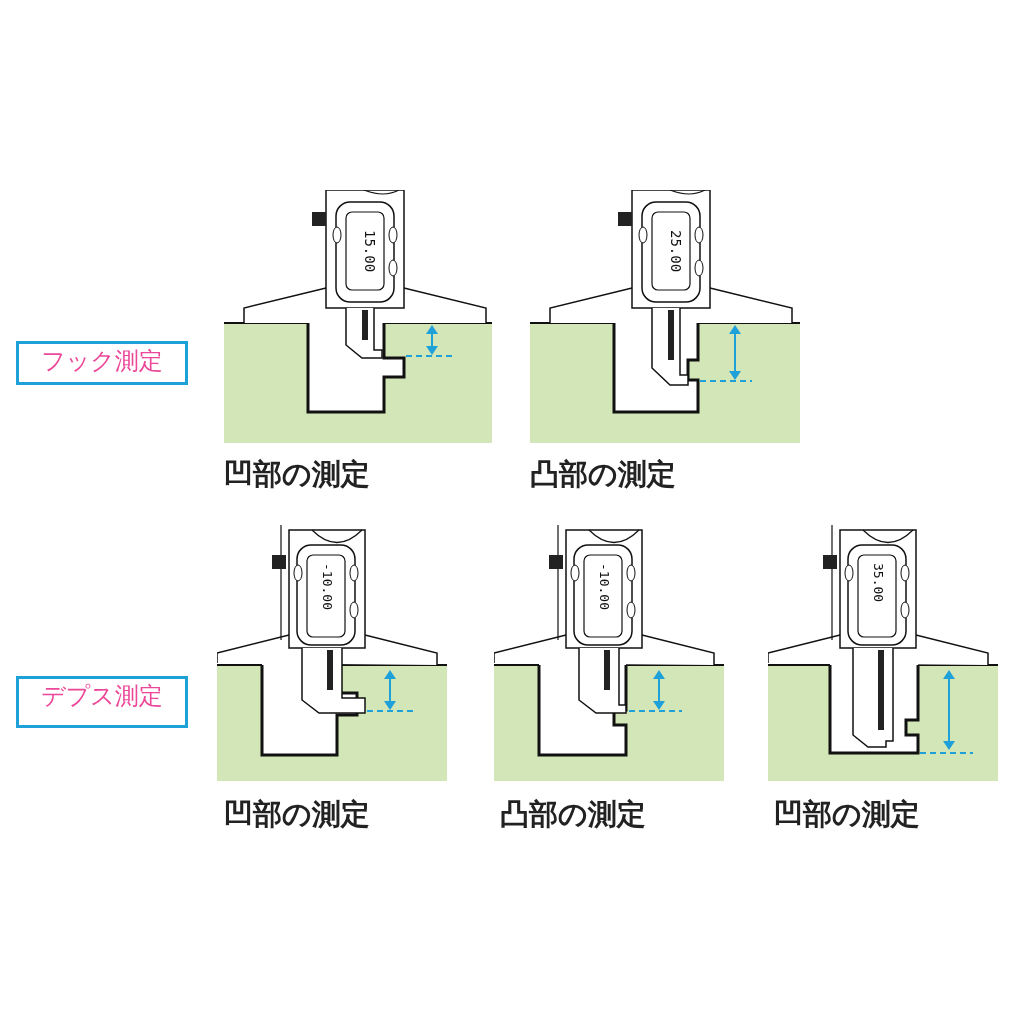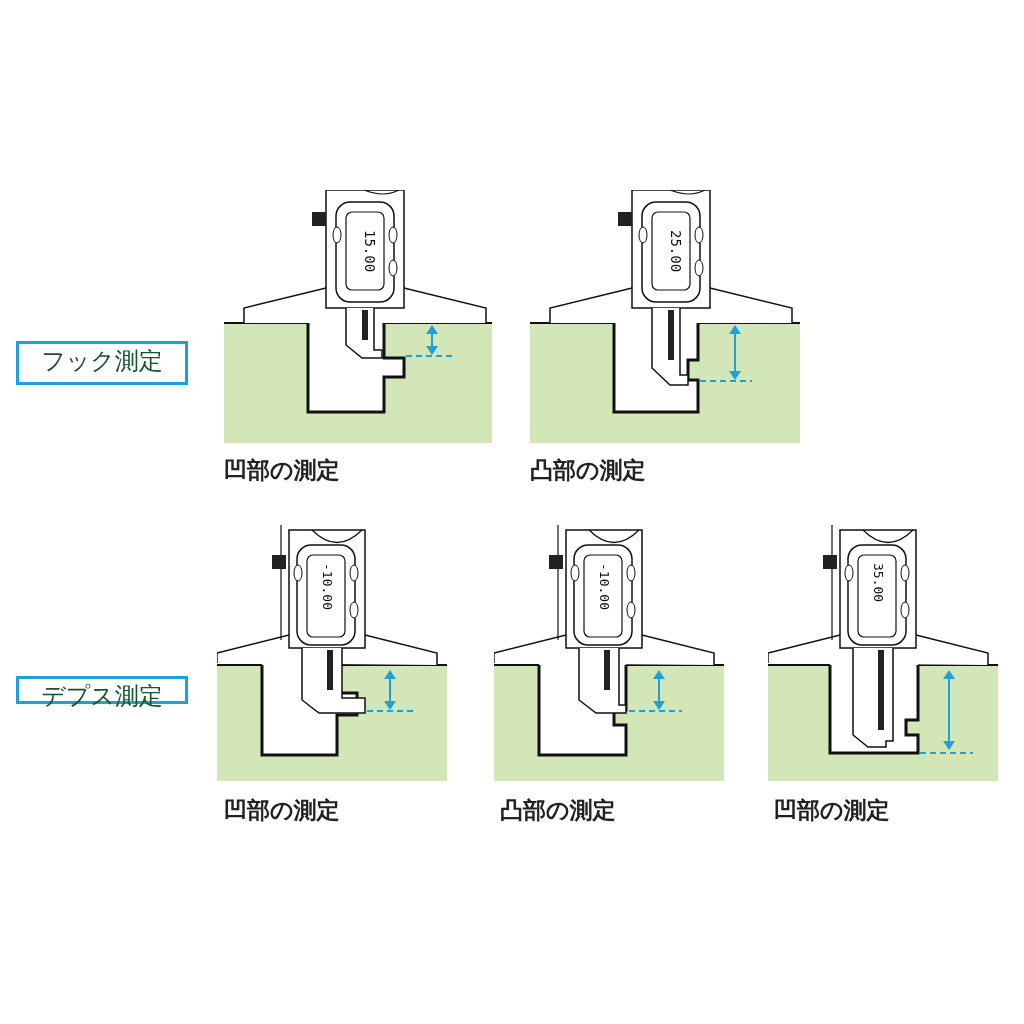--- a/index.html
+++ b/index.html
@@ -1,29 +1,29 @@
 <!DOCTYPE html>
 <html><head>
 <meta charset="utf-8">
 <style>
   html, body { margin:0; padding:0; background:#ffffff; }
   body { width:1024px; height:1024px; position:relative; overflow:hidden;
          font-family:"DejaVu Sans", "Liberation Sans", sans-serif; }
-  .section-label { position:absolute; border:3px solid #1ea0d8; color:#14532d;
+  .section-label { position:absolute; border:3px solid #1ea0d8; color:#ec4899;
          font-size:24px; line-height:34px; padding:0 14px; background:#fff;
          box-sizing:border-box; text-align:center; white-space:nowrap; }
-  .caption { position:absolute; font-size:23px; color:#222; font-weight:bold; white-space:nowrap; }
+  .caption { position:absolute; font-size:29px; color:#222; font-weight:bold; white-space:nowrap; }
   .panel { position:absolute; }
   svg text { font-family:"DejaVu Sans Mono", monospace; }
 </style>
 </head>
 <body>
 
 <div class="section-label" style="left:16px; top:341px; width:172px; height:44px;">フック測定</div>
-<div class="section-label" style="left:16px; top:676px; width:172px; height:28px;">デプス測定</div>
+<div class="section-label" style="left:16px; top:676px; width:172px; height:52px;">デプス測定</div>
 
 <div class="panel" style="left:224px; top:190px; width:270px; height:255px;">
 <svg width="270" height="255" viewBox="0 0 270 255">
   <rect x="0" y="133" width="268" height="120" fill="#d3e6b8"></rect>
 
   <path d="M84 133 V222 H160 V187 H180 V168 H160 V133" fill="#fff" stroke="#111" stroke-width="3"></path>
   <line x1="0" y1="133" x2="84" y2="133" stroke="#111" stroke-width="2"></line>
   <line x1="160" y1="133" x2="268" y2="133" stroke="#111" stroke-width="2"></line>
 
   <path d="M20 133 V118 L102 98 H180 L262 118 V133" fill="#fff" stroke="#111" stroke-width="1.5"></path>

